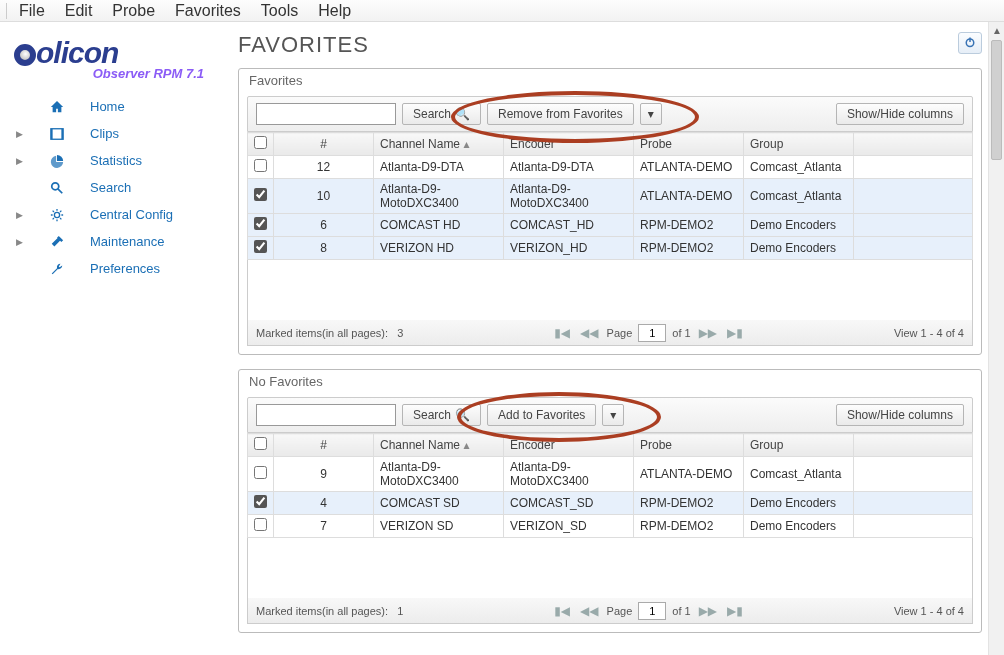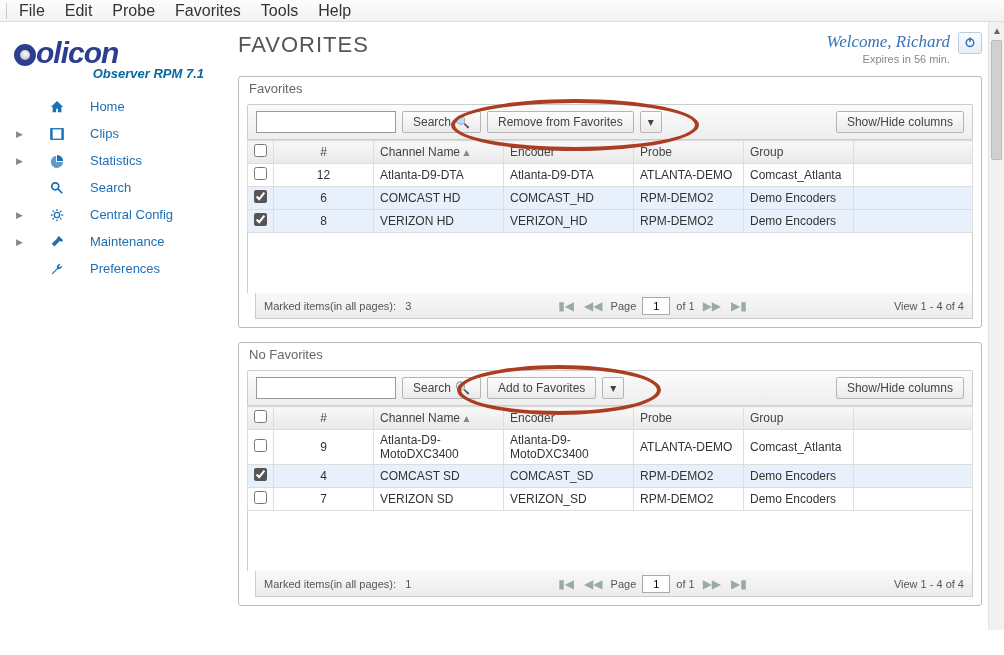--- a/index.html
+++ b/index.html
@@ -14,21 +14,21 @@
   .scrollbar { position:absolute; right:0; top:0; bottom:0; width:16px; background:#f1f1f1; border-left:1px solid #e3e3e3;}
   .scrollbar .up, .scrollbar .down { width:16px;height:16px; display:flex;align-items:center;justify-content:center; color:#666; font-size:10px; position:absolute; left:0; }
   .scrollbar .up{top:0}
   .scrollbar .thumb{ position:absolute; left:2px; right:2px; top:18px; height:120px; background:#d0d0d0; border:1px solid #bbb; border-radius:2px;}
 
   .layout { display:flex; }
   .sidebar { width: 228px; padding: 10px 0 10px 14px; }
   .logo { font-family: Arial, sans-serif; padding: 4px 0 2px 0; }
   .logo-main { font-size: 30px; font-weight: bold; font-style: italic; color: #2b3e8f; letter-spacing:-1px; }
   .logo-dot { display:inline-block; width:22px; height:22px; border:6px solid #2b3e8f; border-radius:50%; vertical-align:-3px; background: radial-gradient(circle at 55% 40%, #fff 0%, #cfcfcf 60%, #9e9e9e 100%); }
-  .logo-sub { font-style: italic; font-weight:bold; font-size:13px; text-align:right; padding-right:24px; color:#0369a1; margin-top:-4px;}
+  .logo-sub { font-style: italic; font-weight:bold; font-size:13px; text-align:right; padding-right:24px; color:#8b5cf6; margin-top:-4px;}
   .nav { margin-top: 12px; }
   .nav-item { display:flex; align-items:center; gap:24px; padding: 4px 2px 4px 2px; color:#1b6fb5; font-size:13px; cursor:pointer; margin-bottom:4px;}
   .nav-item .icn { width:18px; text-align:center; color:#1b6fb5; font-size:14px; display:flex; align-items:center; justify-content:center;}
   .expand-arrow { font-size:9px; color:#888; width:8px; display:inline-block;}
 
   .content { flex:1; padding: 10px 22px 10px 10px; }
   .header-row { display:flex; justify-content:space-between; align-items:flex-start; margin-bottom:10px;}
   .page-title { font-size: 22px; color:#555; letter-spacing:1px; }
   .welcome { text-align:right; }
   .welcome-name { color:#3973b5; font-style:italic; font-size:17px; font-family: Georgia, serif;}
@@ -43,21 +43,21 @@
   .btn-dd { width:22px; justify-content:center; padding:3px 0;}
   .spacer { flex:1; }
   
   .table { width:100%; border-collapse:collapse; border:1px solid #ccc;}
   .table th, .table td { border:1px solid #ddd; padding:3px 6px; text-align:left; font-size:12px; height:22px; }
   .table th { background:linear-gradient(#f8f8f8,#e9e9e9); color:#444; font-weight:normal; }
   .table th.center, .table td.center{ text-align:center;}
   .row-sel { background:#e7f0fb;}
   .chk { accent-color:#555; }
 
-  .pager { height:26px; background:linear-gradient(#f8f8f8,#ececec); border:1px solid #ccc; border-top:none; display:flex; align-items:center; padding:0 8px; font-size:11px; color:#555;margin-left:8px;}
+  .pager { height:26px; background:linear-gradient(#f8f8f8,#ececec); border:1px solid #ccc; border-top:none; display:flex; align-items:center; padding:0 8px; font-size:11px; color:#555;}
   .pager .mid { flex:1; display:flex; justify-content:center; align-items:center; gap:6px; }
   .pg-ctrl { color:#9aa; cursor:pointer; font-size:12px; padding:0 2px;}
   .page-inp { width:28px; height:18px; border:1px solid #aaa; text-align:center; font-size:11px;}
   .right { margin-left:auto; }
 
   .circ1, .circ2 { position:absolute; border:4px solid #ab3e22; border-radius:50%; pointer-events:none; }
   .circ1 { width: 248px; height: 52px; }
   .circ2 { width: 204px; height: 50px; }
 
   svg.icon-svg { width:14px; height:14px; }
@@ -152,24 +152,20 @@
         </span>
         <span>Preferences</span>
       </div>
     </div>
   </div>
 
   <div class="content">
     <div class="header-row">
       <div class="page-title">FAVORITES</div>
       <div style="display:flex;align-items:flex-start;">
-        <div class="welcome">
-          <span class="welcome-name"><span>Welcome, </span><span>Richard</span></span><br>
-          <span class="expires">Expires in 56 min.</span>
-        </div>
         <span class="power">
           <svg class="icon-svg" viewBox="0 0 16 16" style="width:12px;height:12px;vertical-align:-1px;">
                 <circle cx="8" cy="9" r="5" fill="none" stroke="#3973b5" stroke-width="2"></circle>
                 <line x1="8" y1="2" x2="8" y2="8" stroke="#3973b5" stroke-width="2"></line>
               </svg>
         </span>
       </div>
     </div>
 
     <div class="panel">
@@ -197,20 +193,29 @@
           <th style="width:110px;">Group</th>
           <th></th>
         </tr>
             </thead>
         <tbody id="fav-body">
               <tr>
                 <td class="center"><input type="checkbox" class="chk" style=""></td>
                 <td class="center">12</td>
                 <td>Atlanta-D9-DTA</td>
                 <td>Atlanta-D9-DTA</td>
+                <td>ATLANTA-DEMO</td>
+                <td>Comcast_Atlanta</td>
+                <td></td>
+              </tr>
+              <tr class="row-sel">
+                <td class="center"><input type="checkbox" class="chk" checked="" style=""></td>
+                <td class="center">10</td>
+                <td>Atlanta-D9-MotoDXC3400</td>
+                <td>Atlanta-D9-MotoDXC3400</td>
                 <td>ATLANTA-DEMO</td>
                 <td>Comcast_Atlanta</td>
                 <td></td>
               </tr>
               <tr class="row-sel">
                 <td class="center"><input type="checkbox" class="chk" checked="" style=""></td>
                 <td class="center">6</td>
                 <td>COMCAST HD</td>
                 <td>COMCAST_HD</td>
                 <td>RPM-DEMO2</td>

